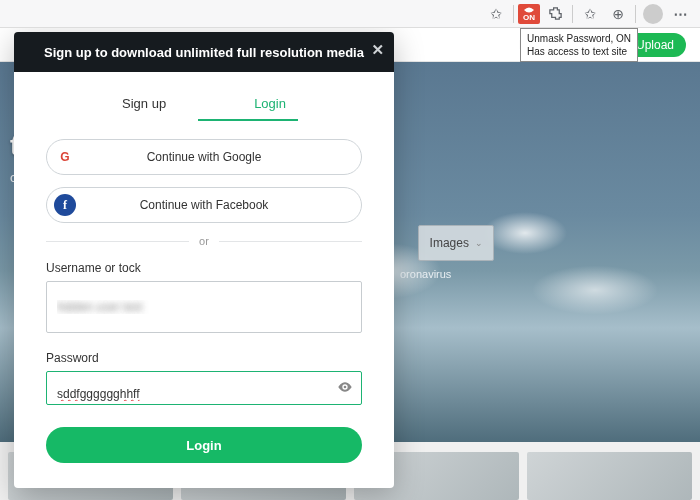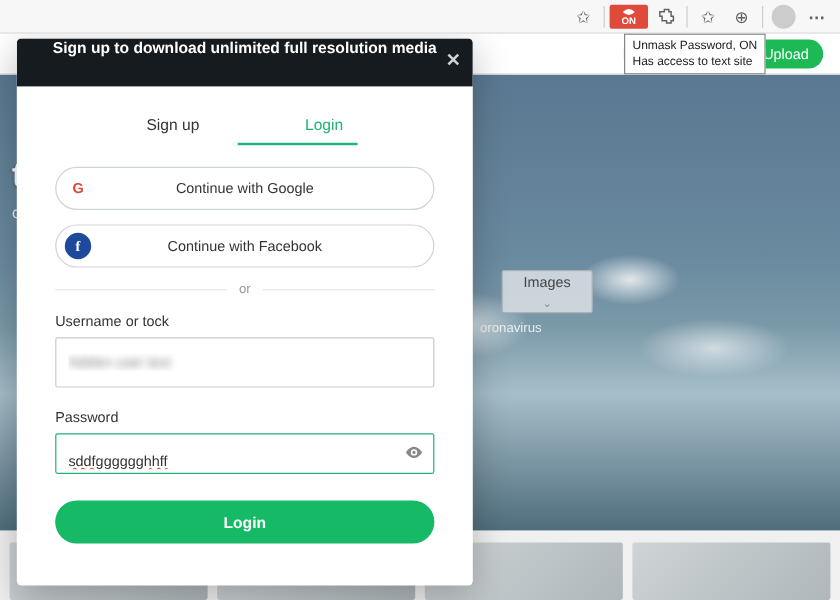--- a/index.html
+++ b/index.html
@@ -14,21 +14,21 @@
     display: flex; justify-content: flex-end; align-items: center;
     padding: 0 6px; gap: 2px; position: relative; z-index: 30;
   }
   .br-icon {
     width: 26px; height: 22px; display: flex; align-items: center;
     justify-content: center; color: #5f6368; font-size: 14px;
     border-radius: 3px; cursor: pointer;
   }
   .br-sep { width:1px; height:18px; background:#ccc; margin:0 2px; }
   .br-red {
-    width: 32px; height: 20px; background:#e04a3a; color:#fff;
+    width: 22px; height: 20px; background:#e04a3a; color:#fff;
     font-size:8px; font-weight:bold; display:flex; flex-direction:column;
     align-items:center; justify-content:center; border-radius:2px;
     line-height:1;
   }
   .br-avatar { width:20px; height:20px; background:#ccc; border-radius:50%; }
   .tooltip-box {
     position:absolute; top:28px; right:62px; z-index:40;
     background:#fff; border:1px solid #888; font-size:10px;
     padding:3px 6px; line-height:1.3; color:#222;margin-left:12px;
   }
@@ -68,37 +68,36 @@
   .hero-tag {
     position:absolute; left:400px; top:268px; z-index:2;
     color:#e8eef2; font-size:11px;
   }
   .images-dd {
     position:absolute; left:418px; top:225px; z-index:2;
     background:rgba(210,218,222,.92); border:1px solid #aab3b9;
     height:36px; width:76px; display:flex; align-items:center;
     justify-content:center; font-size:12px; color:#444; gap:6px;
     border-radius:2px;
-    flex-direction:column;
   }
   .thumb-row {
     position:absolute; left:0; right:0; bottom:0; height:48px;
     display:flex; gap:8px; padding:0 8px; z-index:2;
   }
   .thumb { flex:1; background:linear-gradient(135deg,#cfd4d6,#aeb7ba); border-radius:2px; }
   
   .overlay {
     position:absolute; top:32px; left:14px; width:380px; height:456px;
     background:#fff; border-radius:4px; z-index:20;
     box-shadow:0 8px 30px rgba(0,0,0,.25);
     display:flex; flex-direction:column; overflow:hidden;
   }
   .modal-head {
     background:#161b1f; color:#fff; height:40px;
-    display:flex; justify-content:center;
+    display:flex; align-items:center; justify-content:center;
     position:relative; font-size:13px; font-weight:600;
   }
   .close-x {
     position:absolute; right:10px; top:9px; color:#cfd3d6;
     font-size:15px; cursor:pointer;
   }
   .modal-body {
     flex:1; overflow-y:auto; padding:12px 32px 20px;
     position:relative;
   }
@@ -128,21 +127,21 @@
   .oauth-btn span.lbl { margin:0 auto; }
   .or-row {
     display:flex; align-items:center; gap:10px; color:#999;
     font-size:11px; margin:6px 0 14px;
   }
   .or-row::before, .or-row::after {
     content:""; flex:1; height:1px; background:#e3e5e7;
   }
   .field-label { font-size:12px; color:#333; margin-bottom:6px; }
   .text-input {
-    width:100%; height:42px; border:1px solid #c7ccd0;
+    width:100%; height:52px; border:1px solid #c7ccd0;
     border-radius:2px; padding:0 10px; font-size:12px;
     margin-bottom:18px; outline:none;
   }
   .text-input.blur { color:transparent; text-shadow:0 0 6px rgba(80,80,80,.7); }
   .pw-wrap { position:relative; }
   .pw-input {
     width:100%; height:34px; border:1.5px solid #1db373;
     border-radius:2px; padding:12px 32px 0 10px; font-size:12px;
     outline:none; color:#333; margin-bottom:22px;
     text-decoration: underline wavy #d44;

